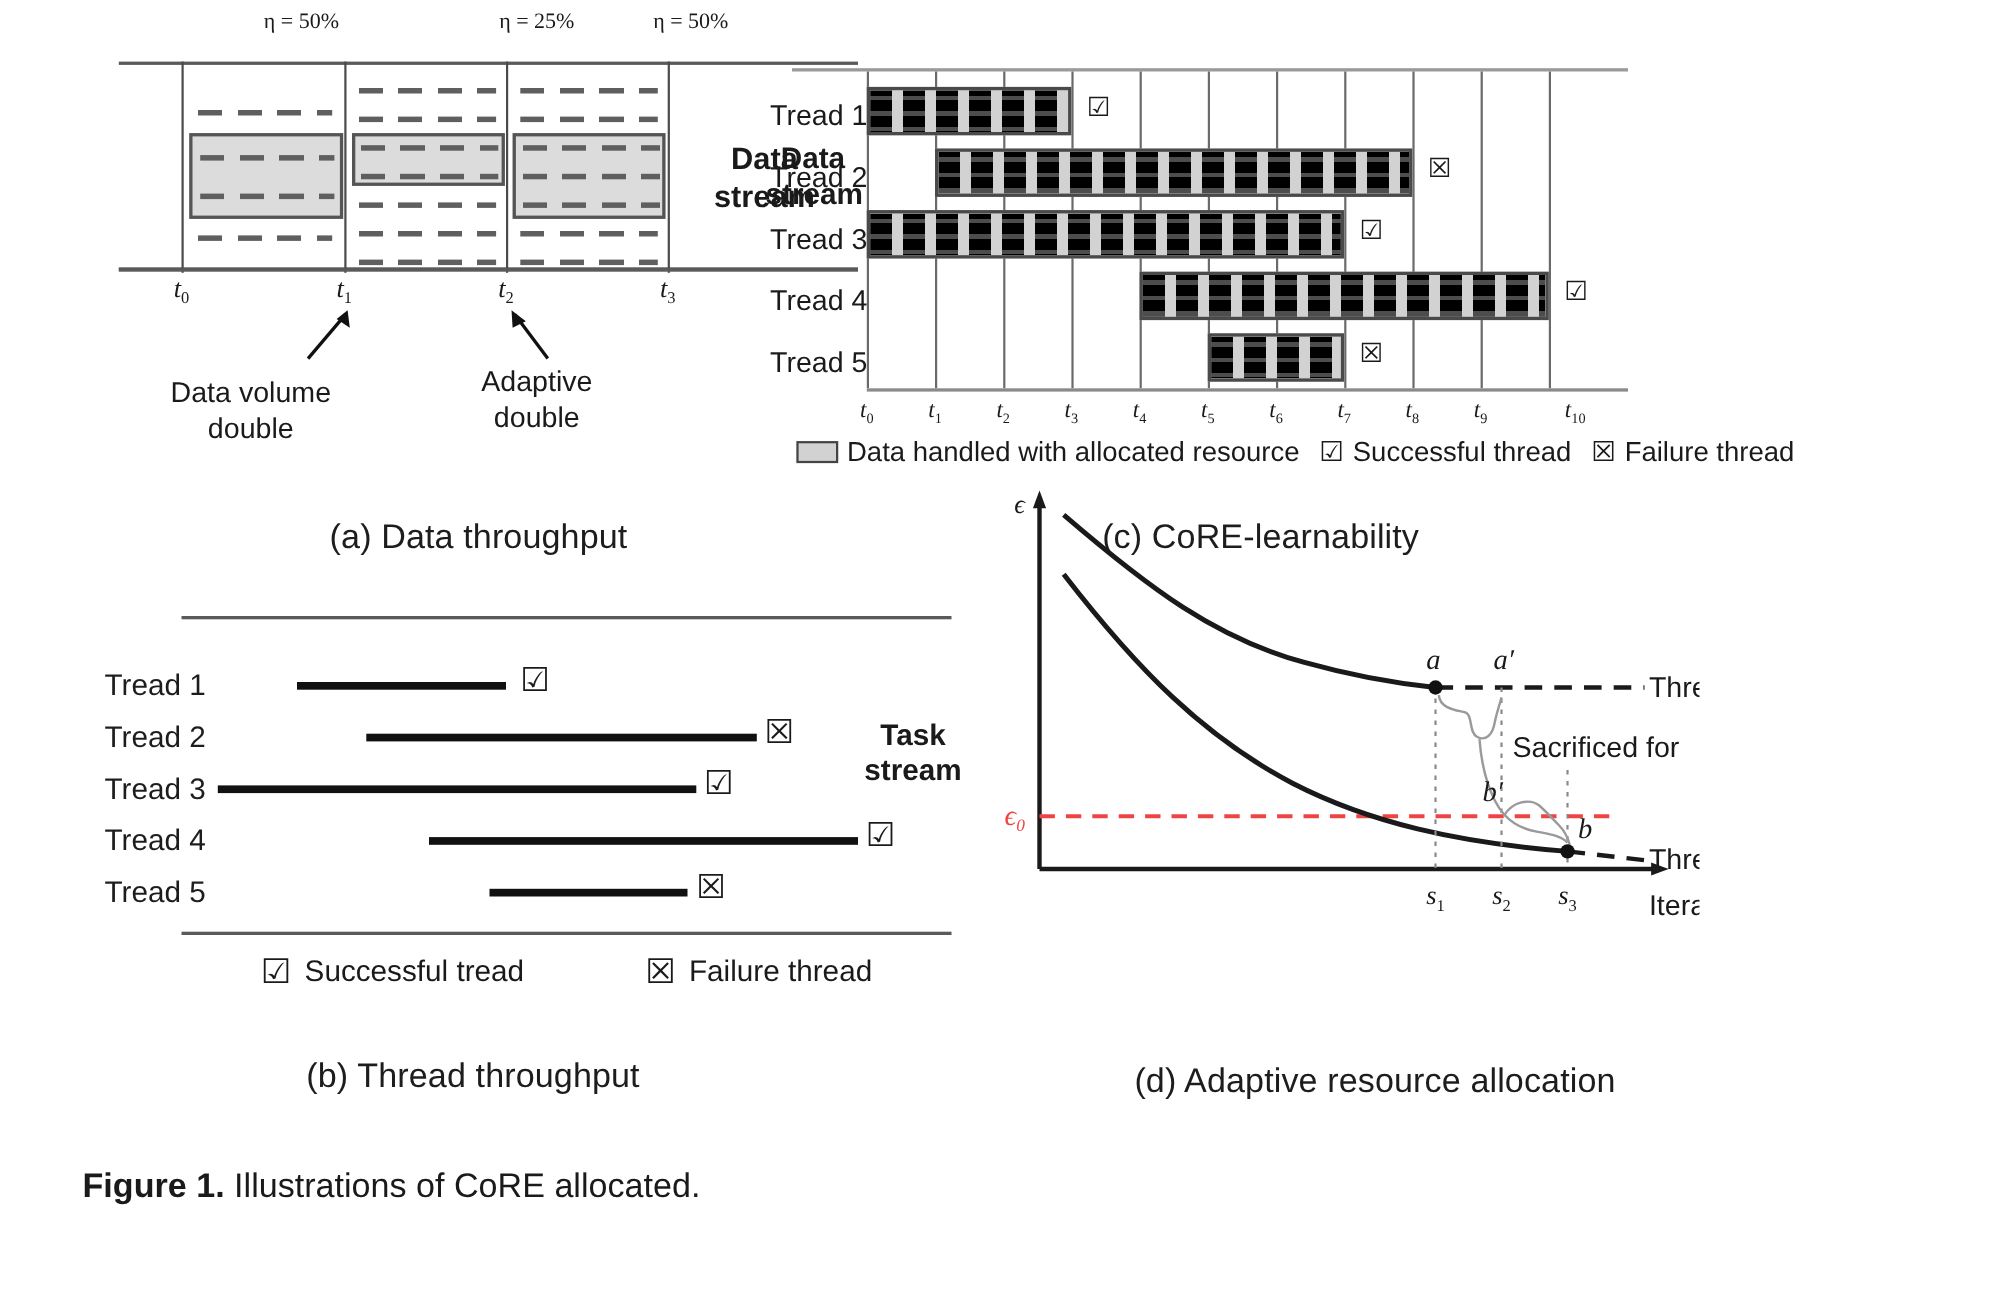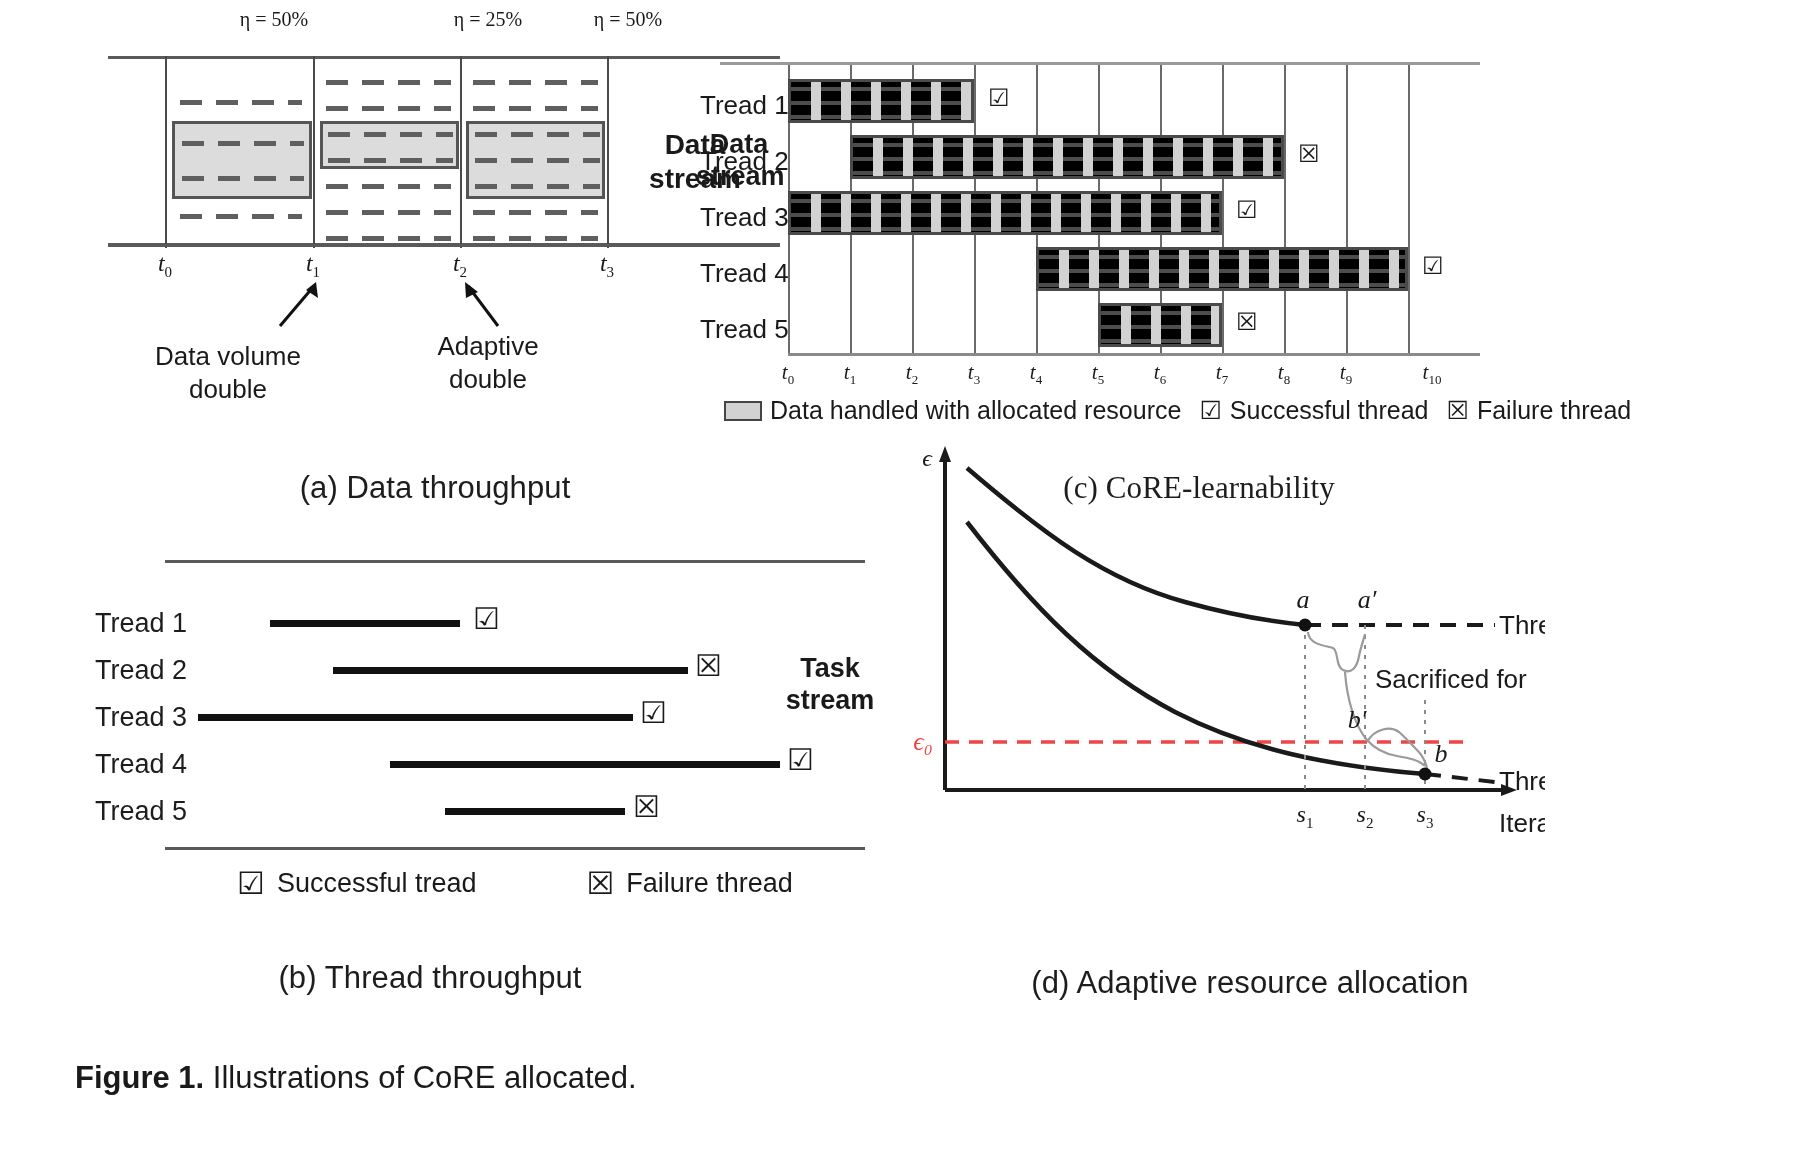--- a/index.html
+++ b/index.html
@@ -114,21 +114,21 @@
   
   #panel-d { left:905px; top:440px; width:640px; height:400px; }
 
   
   #figcap { left:75px; top:1060px; font-size:31px; }
   #figcap .lead { font-weight:bold; }
 
   
   #cap-a { left:175px; top:470px; width:520px; }
   #cap-b { left:160px; top:960px; width:540px; }
-  #cap-c { left:929px; top:470px; width:540px;font-family:Liberation Serif, serif; }
+  #cap-c { left:876px; top:470px; width:540px; }
   #cap-d { left:950px; top:965px; width:600px; }
 </style>
 </head>
 <body>
 
 <div class="fig" id="panel-a">
 
   <div class="a-eta" style="left:66px; top:0px;">η = 50%</div>
   <div class="a-eta" style="left:280px; top:0px;">η = 25%</div>
   <div class="a-eta" style="left:420px; top:0px;">η = 50%</div>

